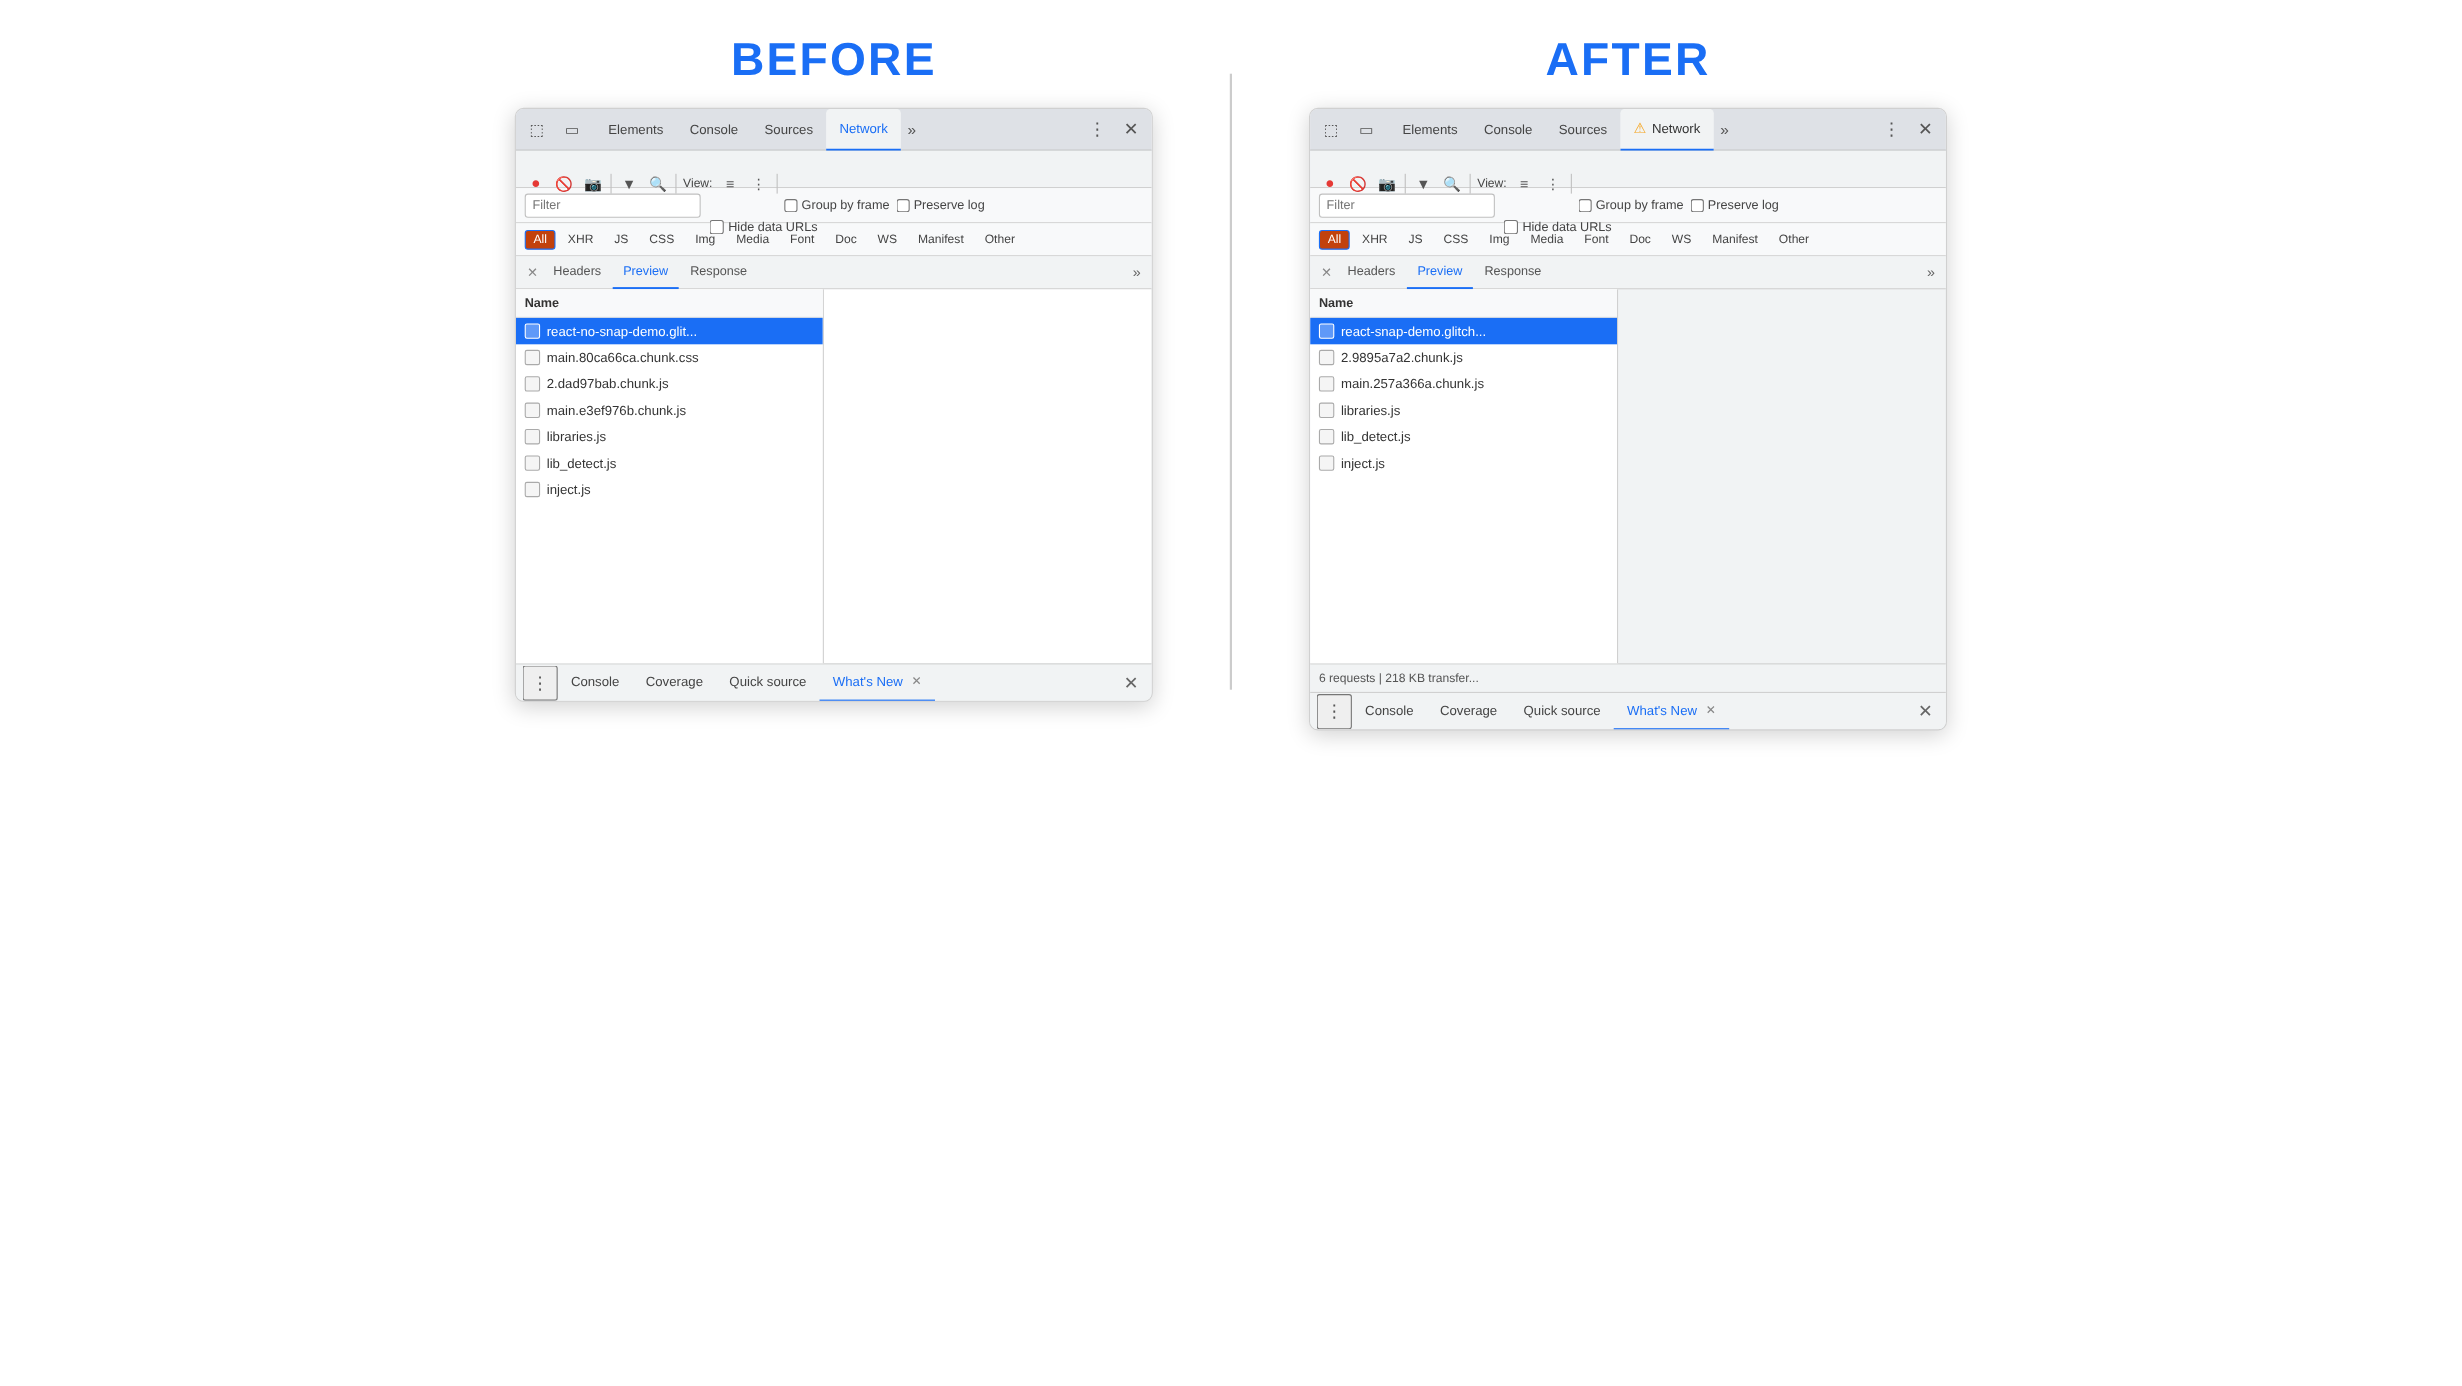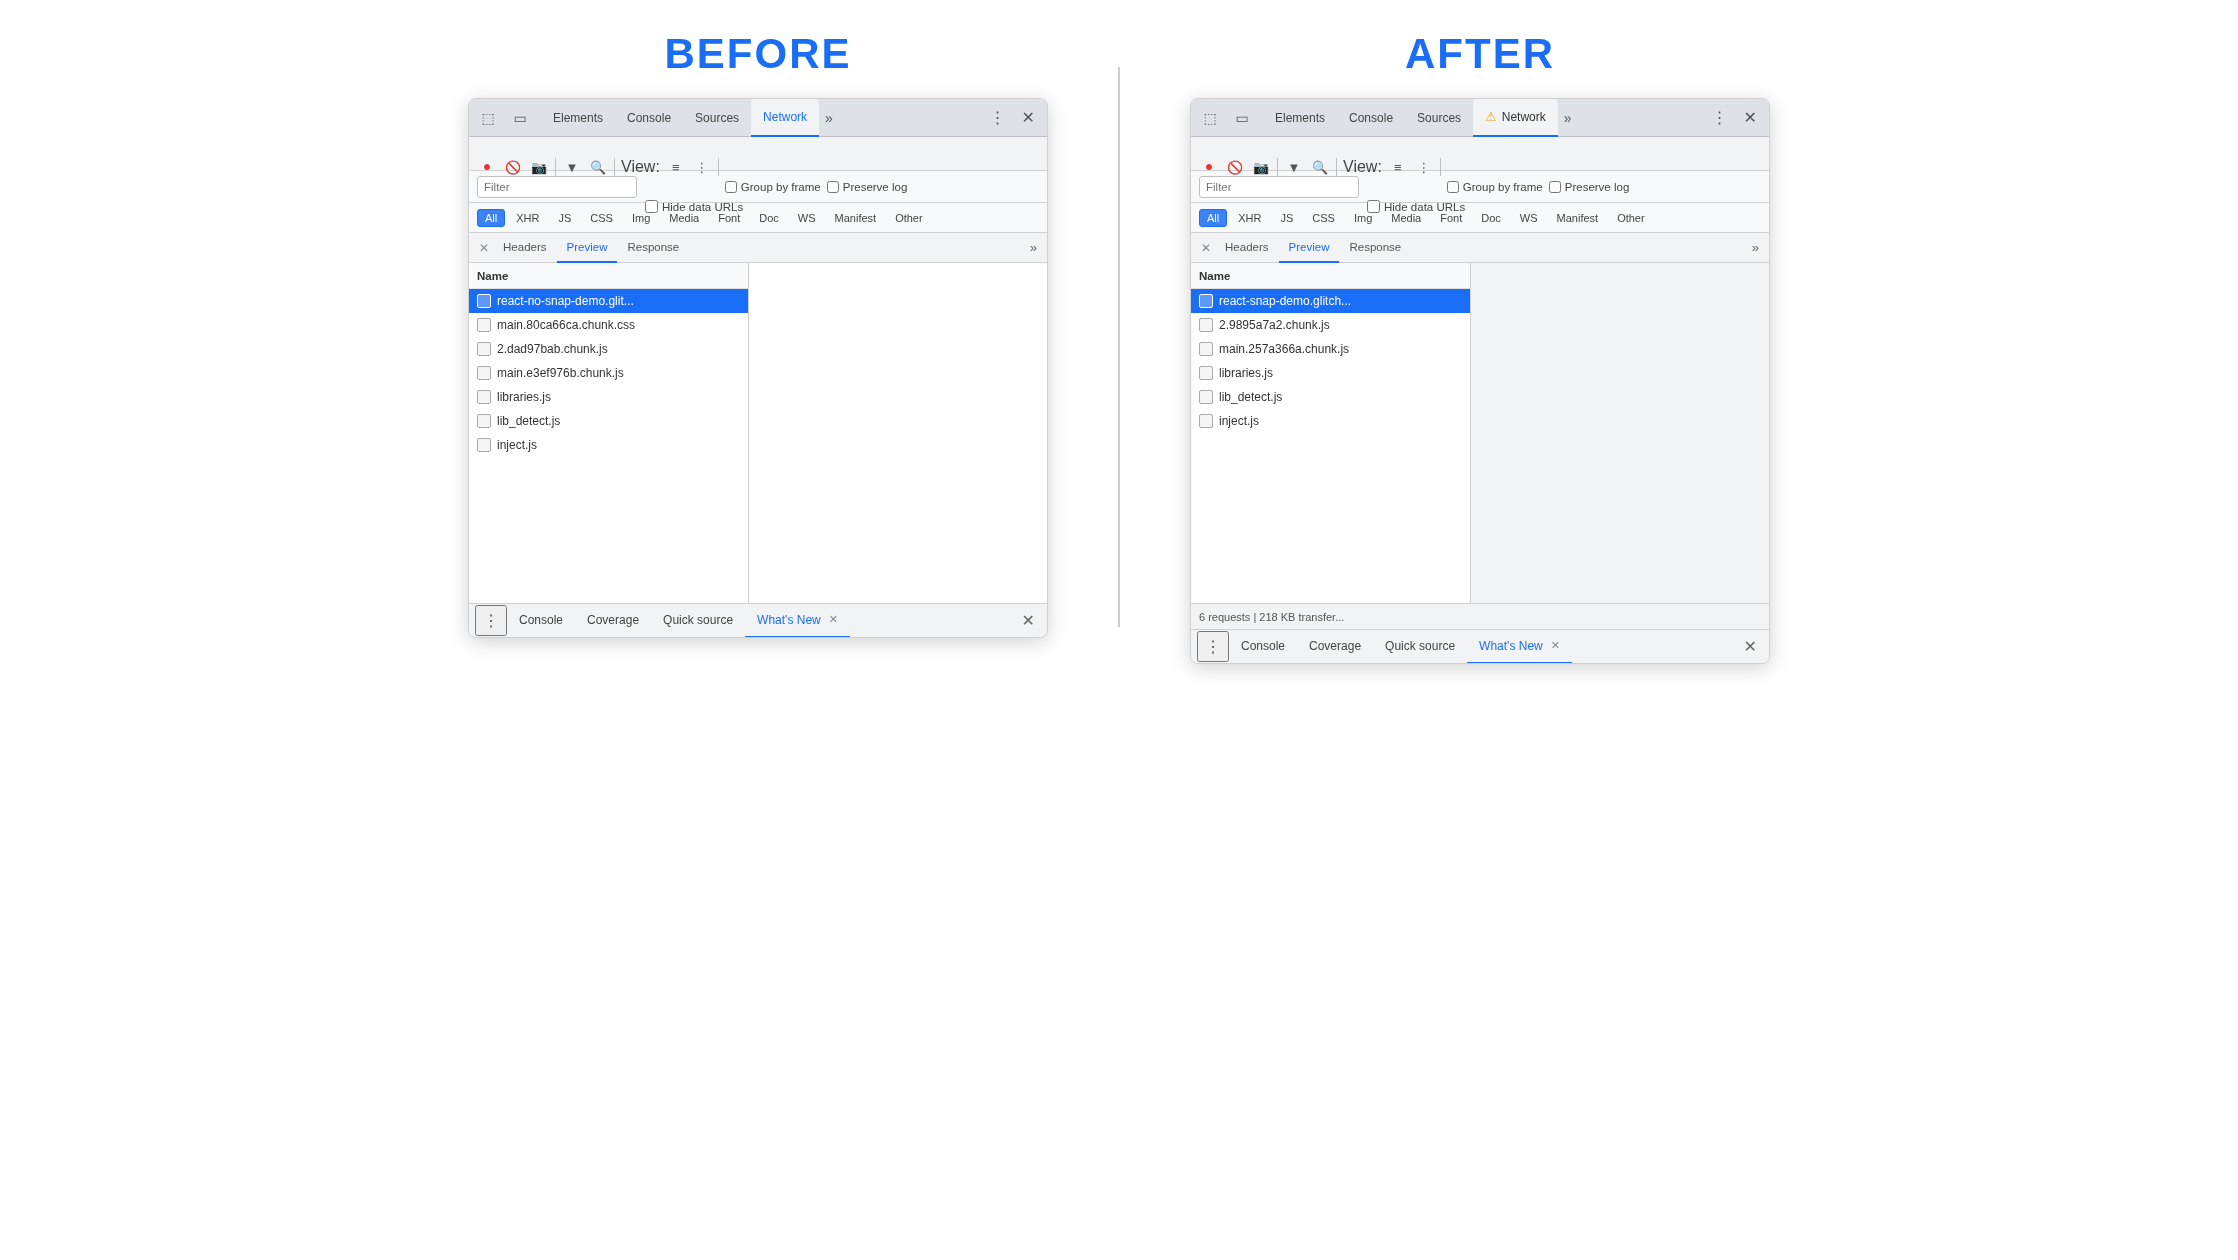--- a/index.html
+++ b/index.html
@@ -156,21 +156,21 @@
       color: #e53935;
     }
 
     .toolbar-sep {
       width: 1px;
       height: 18px;
       background: #c0c0c0;
     }
 
     .toolbar-label {
-      font-size: 16px;
+      font-size: 11px;
       color: #444;
     }
 
     .toolbar-checkbox {
       display: flex;
       align-items: flex-end;
       gap: 4px;
       font-size: 11.5px;
       color: #444;
       margin-top: 40px;
@@ -227,21 +227,21 @@
       padding: 2px 7px;
       border: 1px solid transparent;
       border-radius: 3px;
       background: transparent;
       font-size: 11px;
       cursor: pointer;
       color: #444;
     }
 
     .filter-type-btn.active {
-      background: #3b82f6;
+      background: #c2410c;
       color: #fff;
       border-color: #1a6ef5;
     }
 
     
     .panel-tabs {
       background: #f1f3f4;
       display: flex;
       align-items: center;
       padding: 0 6px;

